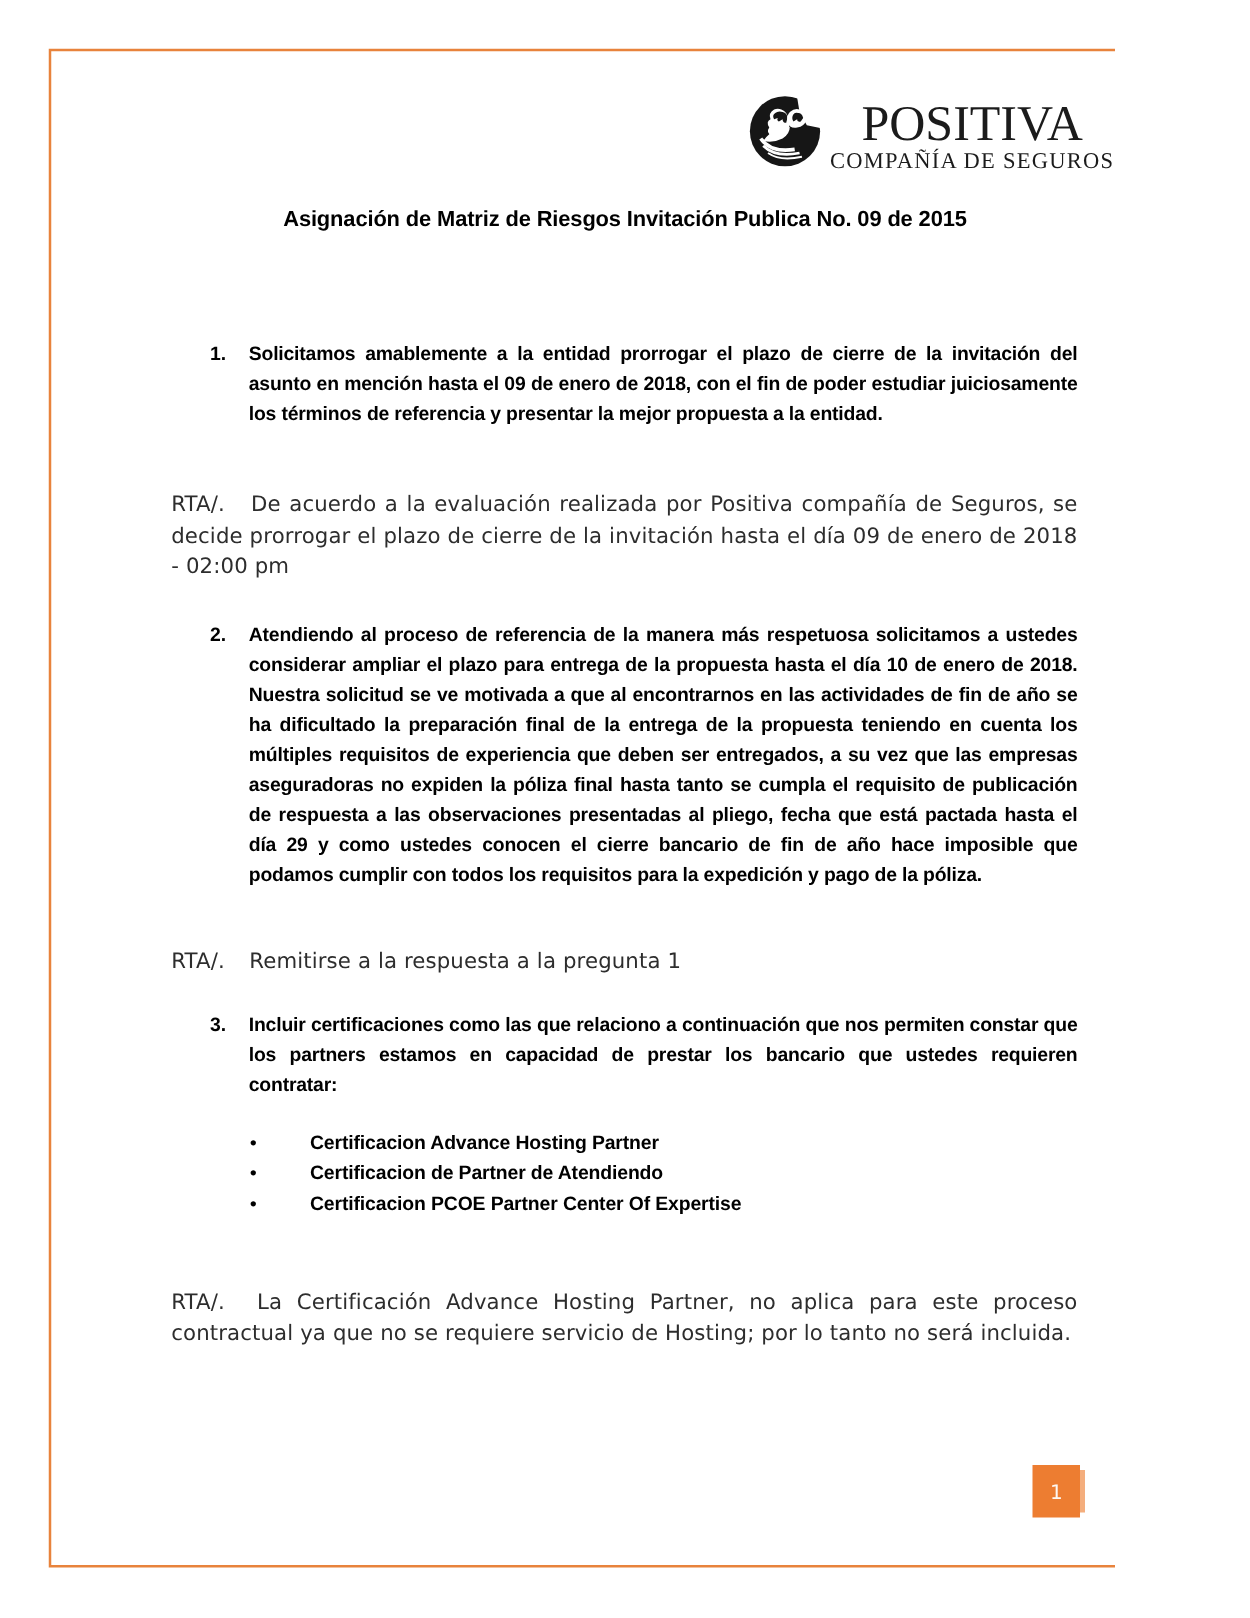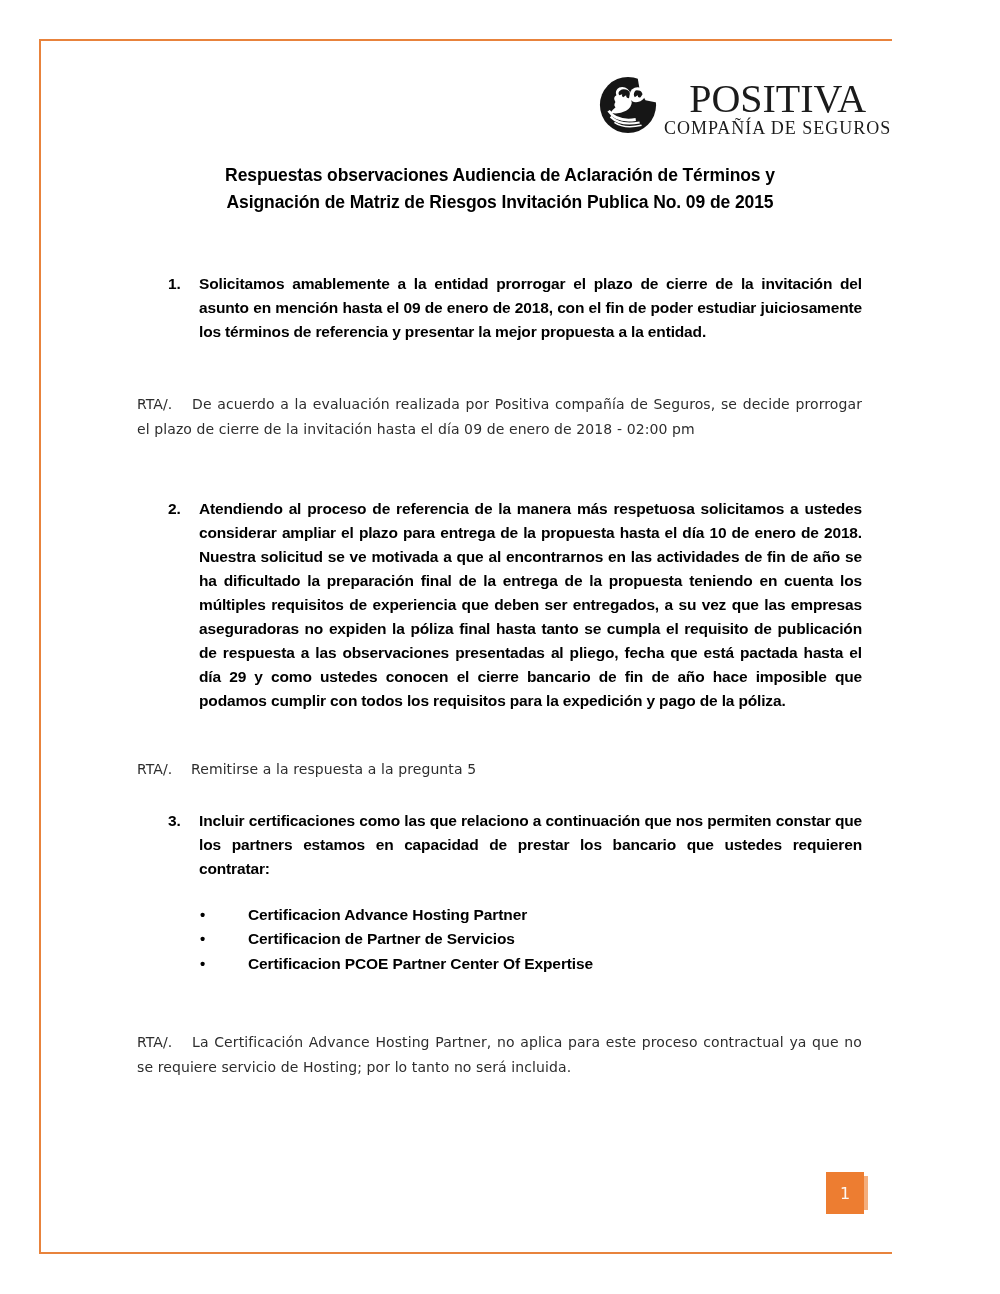--- a/index.html
+++ b/index.html
@@ -101,21 +101,21 @@
   .q2 { top: 497px; }
   .q3 { top: 809px; }
 
   
   .answer {
     position: absolute;
     left: 137px;
     width: 725px;
     margin: 0;
     font-family: "DejaVu Sans", sans-serif;
-    font-size: 14px;
+    font-size: 17px;
     line-height: 24.5px;
     color: #2d2d2d;
     text-align: justify;
     letter-spacing: 0.1px;
   }
   .answer .rta { margin-right: 14px; }
   .a1 { top: 392px; }
   .a2 { top: 757px; }
   .a3 { top: 1030px; }
 
@@ -192,57 +192,56 @@
         <path fill="#ffffff" d="M26 30 q-8 4 -12 10 q8 2 16 -2 q6 -4 6 -10 q-5 3 -10 2 z"></path>
       </svg>
     </span>
     <span class="logo-text">
       <span class="brand">POSITIVA</span>
       <span class="tagline">COMPAÑÍA DE SEGUROS</span>
     </span>
   </header>
 
   <h1 class="title">
-    <span>Respuestas observaciones Audiencia de Aclaración de Términos y</span>
     <span>Asignación de Matriz de Riesgos Invitación Publica No. 09 de 2015</span>
   </h1>
 
   <div class="question q1">
     <span class="qnum">1.</span>
     <p class="qtext">Solicitamos amablemente a la entidad prorrogar el plazo de cierre de la invitación del asunto en mención hasta el 09 de enero de 2018, con el fin de poder estudiar juiciosamente los términos de referencia y presentar la mejor propuesta a la entidad.</p>
   </div>
 
   <p class="answer a1">
     <span class="rta">RTA/.</span>
     <span>De acuerdo a la evaluación realizada por Positiva compañía de Seguros, se decide prorrogar el plazo de cierre de la invitación hasta el día 09 de enero de 2018 - 02:00 pm</span>
   </p>
 
   <div class="question q2">
     <span class="qnum">2.</span>
     <p class="qtext">Atendiendo al proceso de referencia de la manera más respetuosa solicitamos a ustedes considerar ampliar el plazo para entrega de la propuesta hasta el día 10 de enero de 2018. Nuestra solicitud se ve motivada a que al encontrarnos en las actividades de fin de año se ha dificultado la preparación final de la entrega de la propuesta teniendo en cuenta los múltiples requisitos de experiencia que deben ser entregados, a su vez que las empresas aseguradoras no expiden la póliza final hasta tanto se cumpla el requisito de publicación de respuesta a las observaciones presentadas al pliego, fecha que está pactada hasta el día 29 y como ustedes conocen el cierre bancario de fin de año hace imposible que podamos cumplir con todos los requisitos para la expedición y pago de la póliza.</p>
   </div>
 
   <p class="answer a2">
     <span class="rta">RTA/.</span>
-    <span>Remitirse a la respuesta a la pregunta 5</span>
+    <span>Remitirse a la respuesta a la pregunta 1</span>
   </p>
 
   <div class="question q3">
     <span class="qnum">3.</span>
     <p class="qtext">Incluir certificaciones como las que relaciono a continuación que nos permiten constar que los partners estamos en capacidad de prestar los bancario que ustedes requieren contratar:</p>
   </div>
 
   <ul class="bullets">
     <li>
       <span class="dot">•</span>
       <span>Certificacion Advance Hosting Partner</span>
     </li>
     <li>
       <span class="dot">•</span>
-      <span>Certificacion de Partner de Servicios</span>
+      <span>Certificacion de Partner de Atendiendo</span>
     </li>
     <li>
       <span class="dot">•</span>
       <span>Certificacion PCOE Partner Center Of Expertise</span>
     </li>
   </ul>
 
   <p class="answer a3">
     <span class="rta">RTA/.</span>
     <span>La Certificación Advance Hosting Partner, no aplica para este proceso contractual ya que no se requiere servicio de Hosting; por lo tanto no será incluida.</span>

